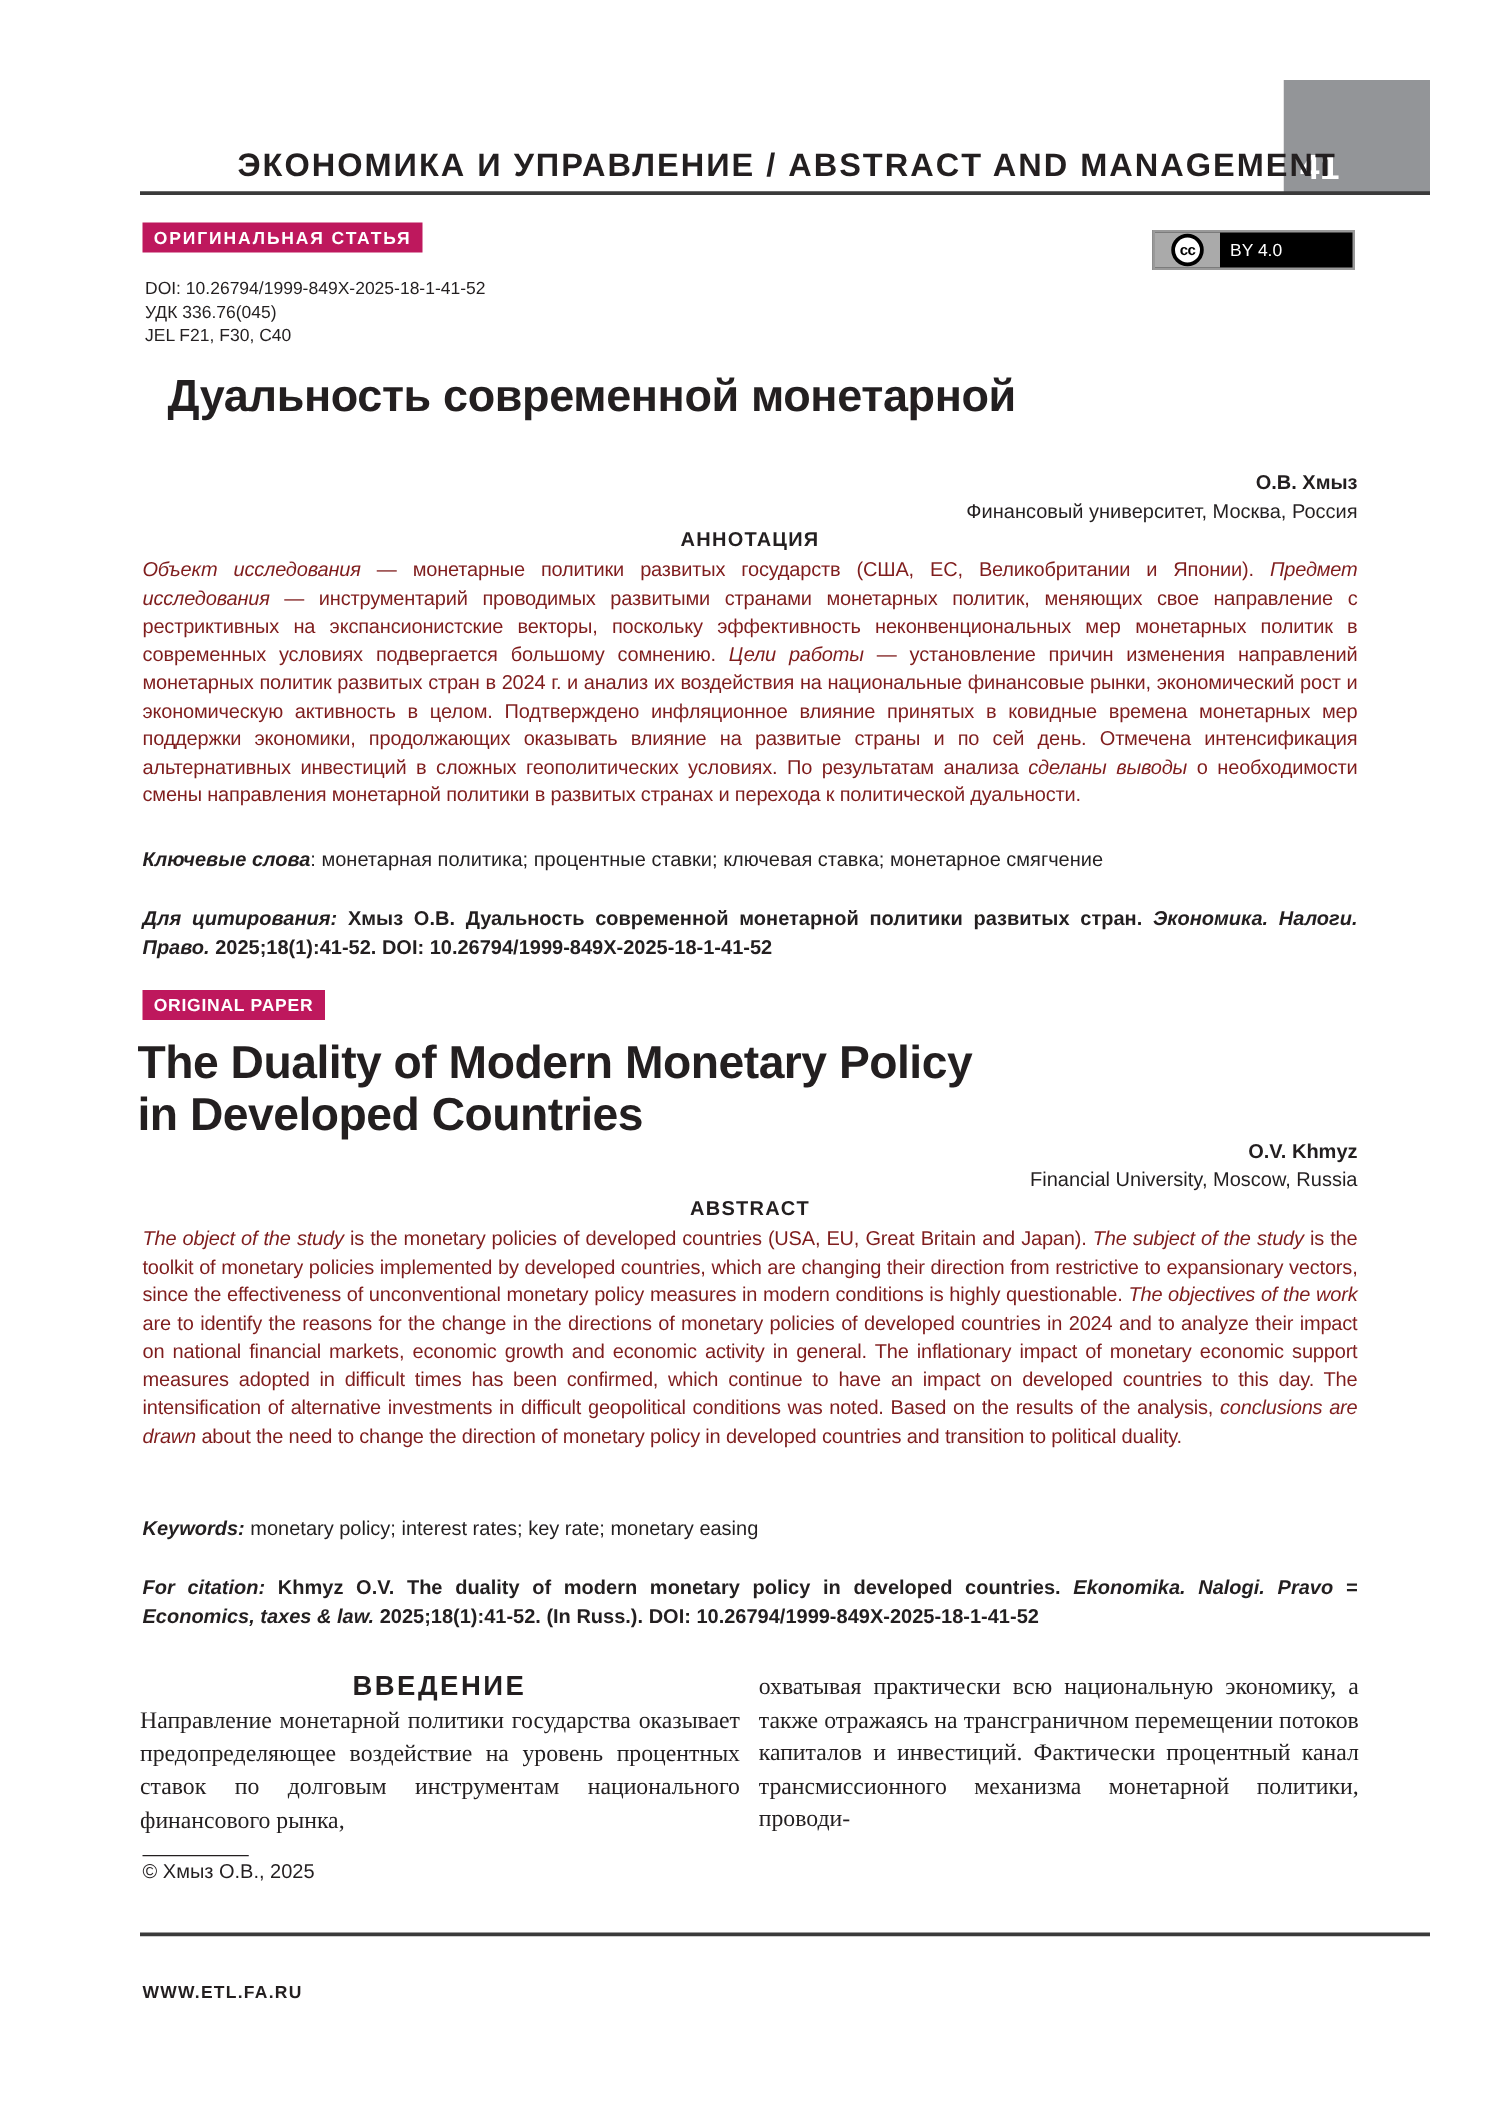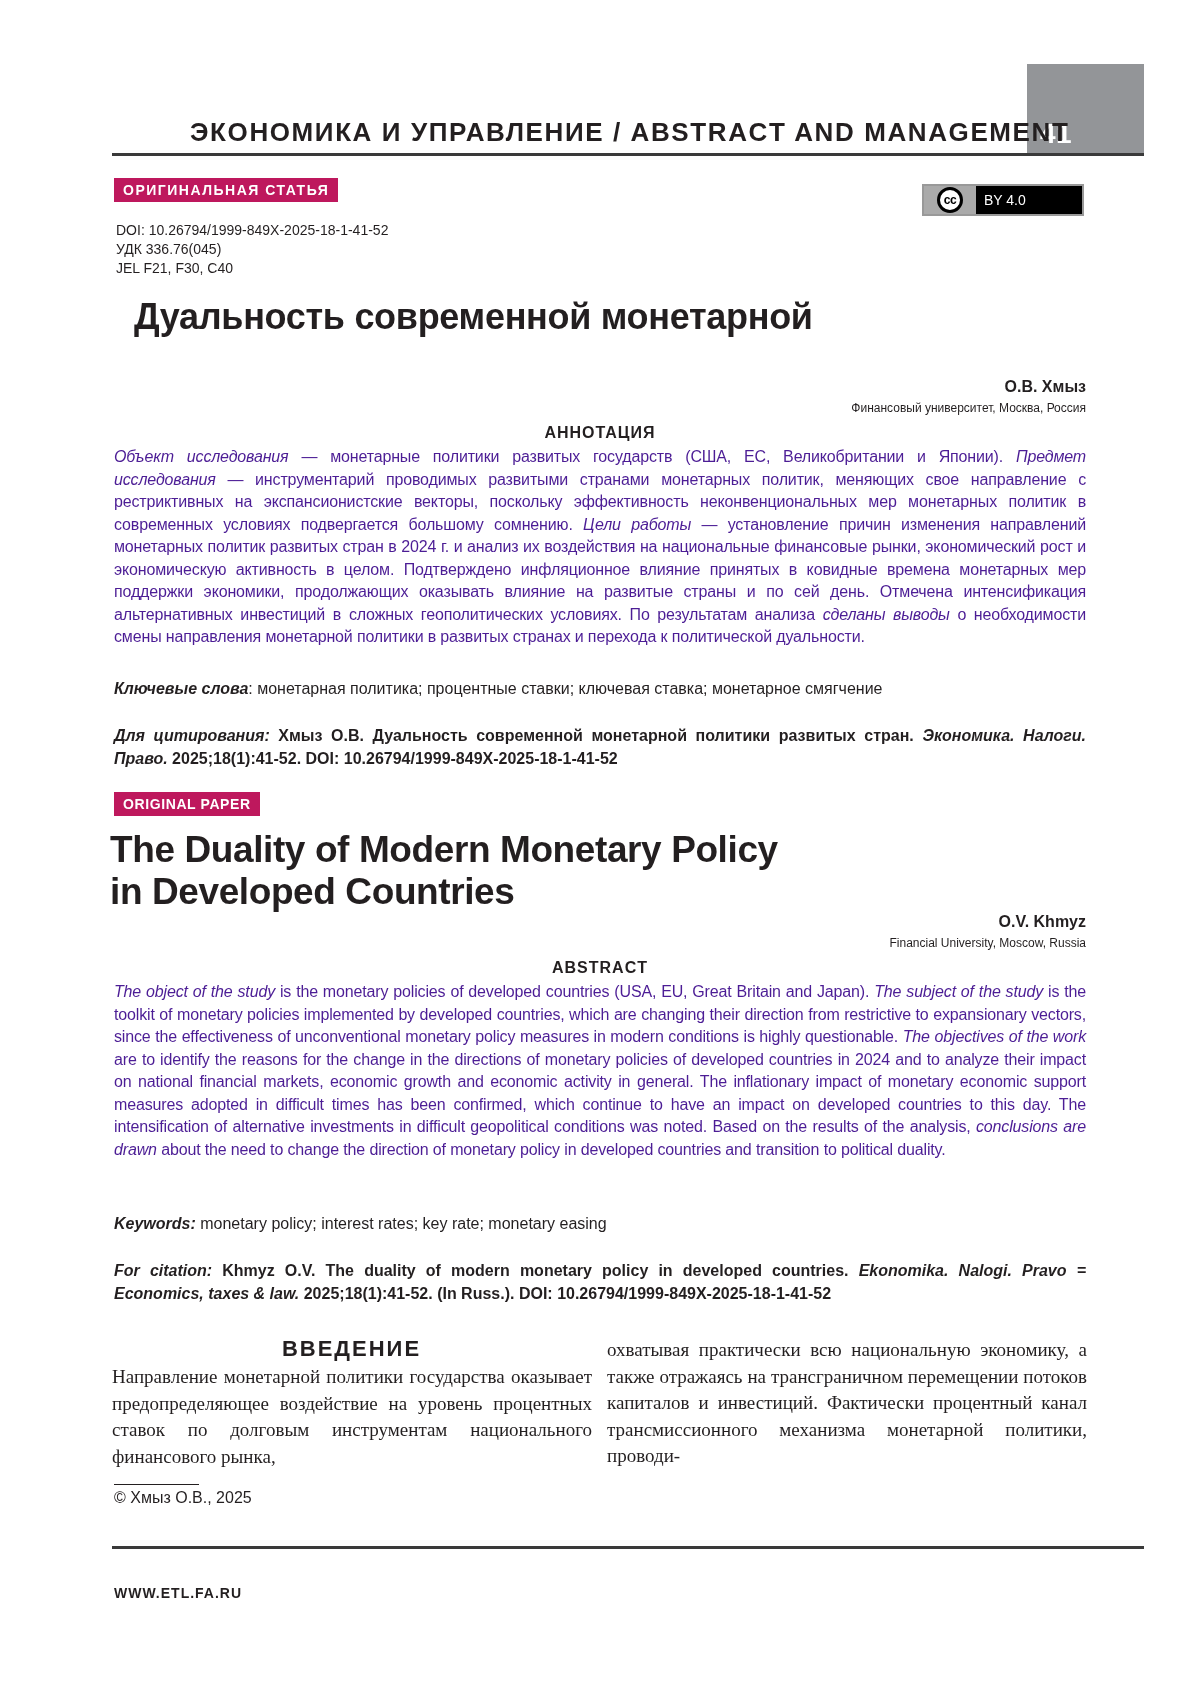--- a/index.html
+++ b/index.html
@@ -19,31 +19,31 @@
   .cc-left { width: 52px; height: 100%; background: #aaaaaa; display: flex; align-items: center; justify-content: center; }
   .cc-circle { width: 26px; height: 26px; border-radius: 50%; border: 3px solid #000; background: #fff; color: #000; font-weight: bold; font-size: 12px; display: flex; align-items: center; justify-content: center; letter-spacing: -0.5px; }
   .cc-text { color: #fff; font-size: 14px; padding-left: 8px; }
 
   .meta { position: absolute; left: 116px; top: 221px; font-size: 14px; line-height: 19px; color: #231f20; }
 
   .title-ru { position: absolute; left: 114px; top: 296px; font-size: 36px; font-weight: bold; line-height: 42px; color: #231f20; letter-spacing: -0.3px; margin-left: 20px; }
   .title-en { position: absolute; left: 110px; top: 829px; font-size: 37px; font-weight: bold; line-height: 42px; color: #231f20; letter-spacing: -0.4px; }
 
   .author { position: absolute; right: 114px; font-size: 16px; font-weight: bold; }
-  .affil { position: absolute; right: 114px; font-size: 12px; }
+  .affil { position: absolute; right: 114px; font-size: 16px; }
   .author-ru { top: 378px; }
   .affil-ru { top: 401px; }
   .author-en { top: 913px; }
   .affil-en { top: 936px; }
 
   .abs-heading { position: absolute; left: 114px; width: 972px; text-align: center; font-size: 16px; font-weight: bold; letter-spacing: 1px; }
   .abs-heading-ru { top: 424px; }
   .abs-heading-en { top: 959px; }
 
-  .abstract { position: absolute; left: 114px; width: 972px; font-size: 16px; line-height: 22.5px; text-align: justify; color: #4c1d95; }
+  .abstract { position: absolute; left: 114px; width: 972px; font-size: 16px; line-height: 22.5px; text-align: justify; color: #7f1d1d; }
   .abstract-ru { top: 446px; letter-spacing: -0.15px; }
   .abstract-en { top: 981px; letter-spacing: -0.15px; }
   .abstract i { font-style: italic; }
 
   .keywords { position: absolute; left: 114px; width: 972px; font-size: 16px; line-height: 22px; }
   .keywords-ru { top: 678px; }
   .keywords-en { top: 1213px; }
   .kw-label { font-weight: bold; font-style: italic; }
 
   .citation { position: absolute; left: 114px; width: 972px; font-size: 16px; line-height: 23px; font-weight: bold; text-align: justify; }

